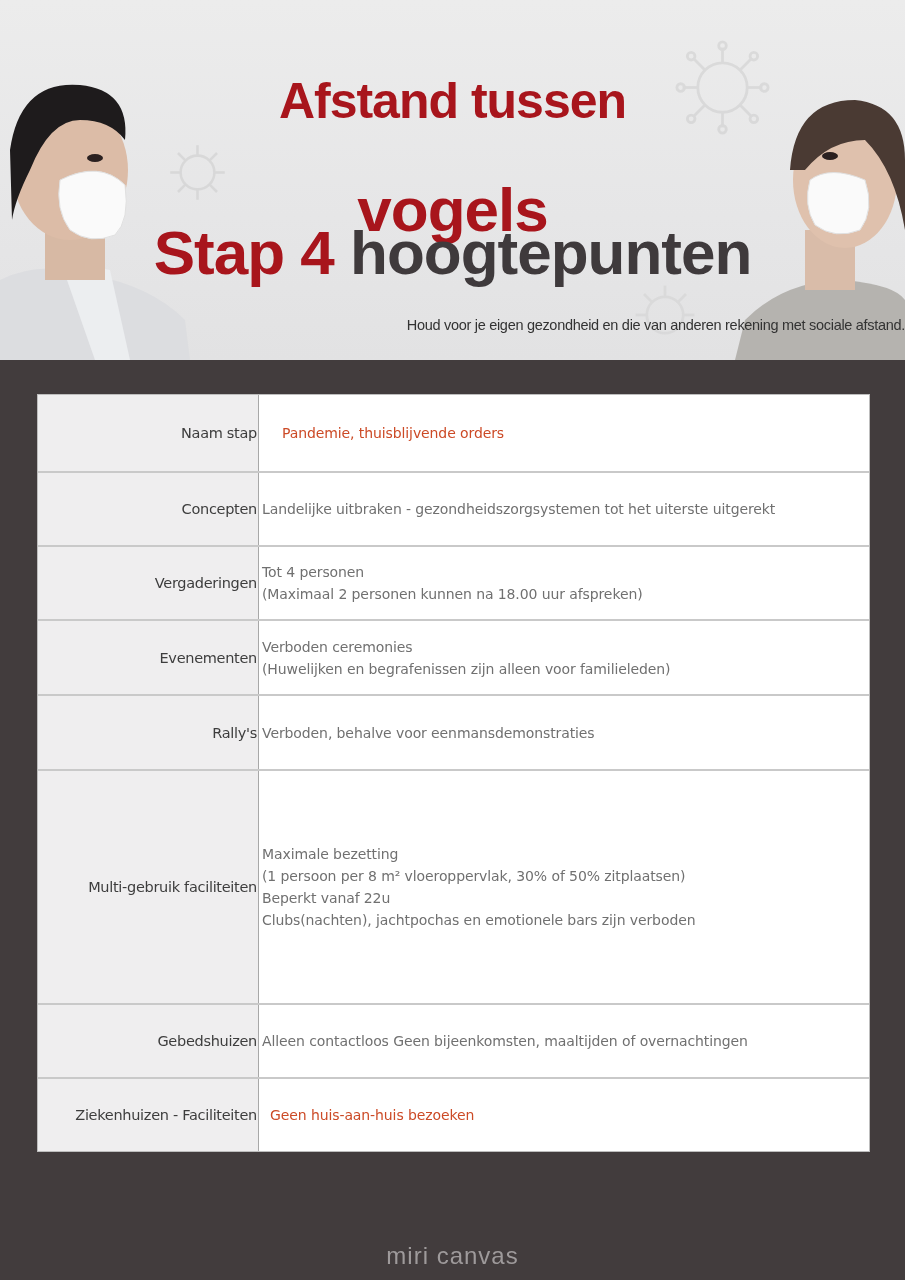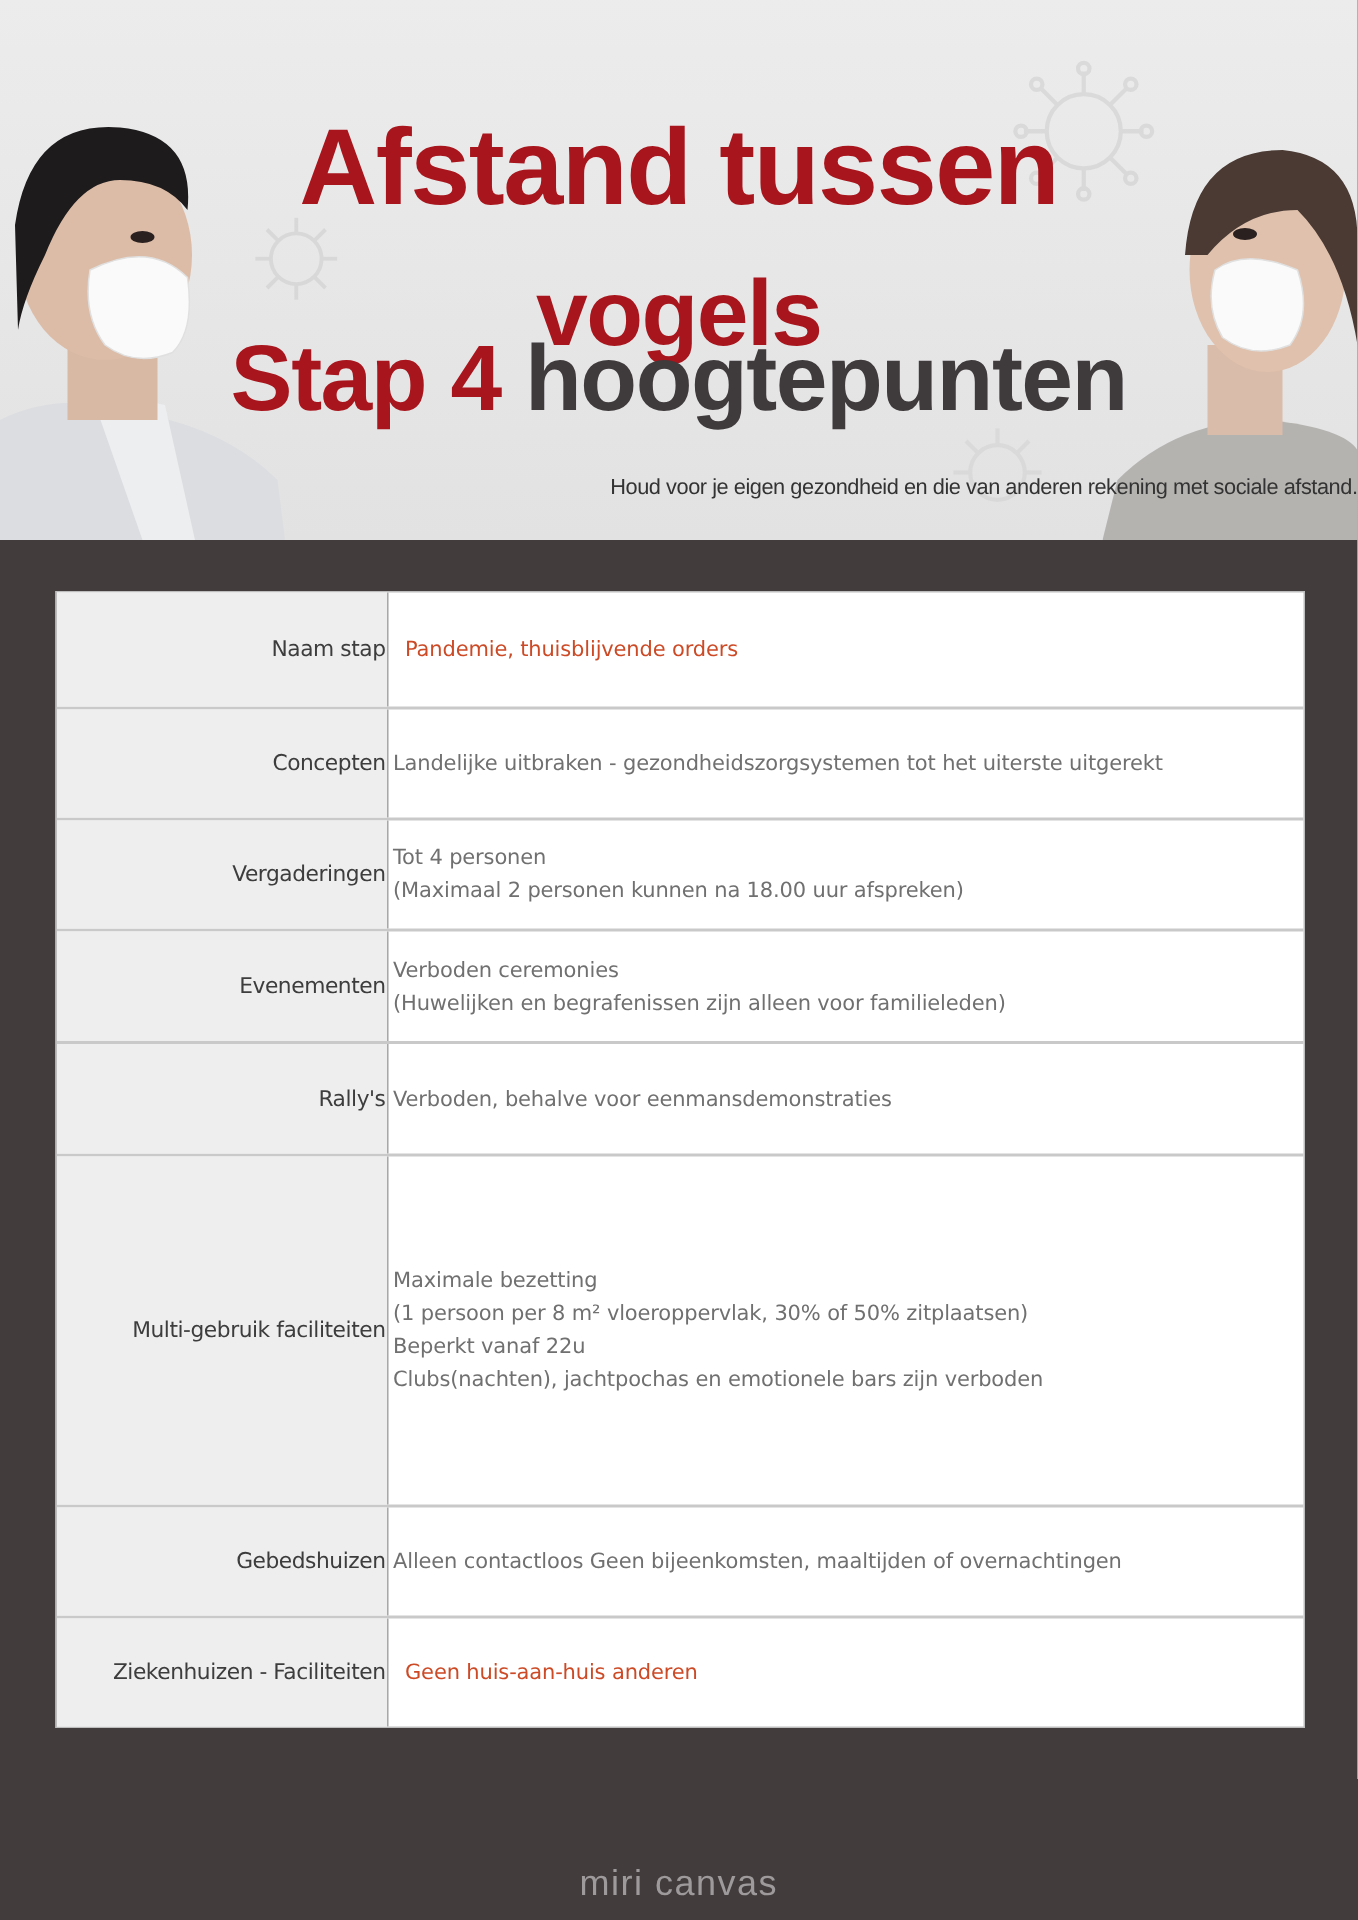--- a/index.html
+++ b/index.html
@@ -16,35 +16,35 @@
   }
   .virus { position: absolute; opacity: 0.35; }
   .person { position: absolute; }
   .title {
     position: absolute; left: 0; right: 0; text-align: center;
     font-family: "Liberation Sans", sans-serif; font-weight: bold;
     letter-spacing: -1px; line-height: 1;
   }
   .title-red { color: #a8151c; }
   .title-dark { color: #3f3a3c; }
-  .t1 { top: 76px; font-size: 72px; }
+  .t1 { top: 76px; font-size: 50px; }
   .t2 { top: 152px; font-size: 62px; margin-top: 27px; }
   .t3 { top: 222px; font-size: 62px; }
   .subtitle {
     position: absolute; left: 0; right: 0; top: 305px; text-align: right;
     font-family: "Liberation Sans", sans-serif; font-size: 14.5px; color: #333;
     letter-spacing: -0.3px;
     margin-top: 12px;
   }
   .table {
     position: absolute; left: 37px; top: 394px; width: 831px;
     background: #ffffff; border: 1px solid #bdbdbd;
   }
   .row { display: flex; border-top: 2px solid #c9c9c9; box-sizing: border-box; }
-  .row:first-child { border-top: none; }
+  .row:first-child { border-top: none; gap: 12px; }
   .label {
     width: 221px; flex: none; background: #efeeef; border-right: 1px solid #a8a8a8;
     display: flex; align-items: center; justify-content: flex-end;
     font-size: 14.5px; color: #3d3d3d; padding-right: 1px; box-sizing: border-box;
     white-space: nowrap; letter-spacing: -0.3px;
   }
   .value {
     flex: 1; display: flex; flex-direction: column; justify-content: center;
     font-size: 14px; color: #707070; padding-left: 3px; line-height: 22px;
     letter-spacing: -0.1px;
@@ -178,18 +178,18 @@
   </div>
   <div class="row" style="height:74px">
     <div class="label">Gebedshuizen</div>
     <div class="value">
       <span>Alleen contactloos Geen bijeenkomsten, maaltijden of overnachtingen</span>
     </div>
   </div>
   <div class="row" style="height:74px">
     <div class="label">Ziekenhuizen - Faciliteiten</div>
     <div class="value accent">
-      <span>Geen huis-aan-huis anderen</span>
+      <span>Geen huis-aan-huis bezoeken</span>
     </div>
   </div>
 </div>
 
 <div class="logo">miri canvas</div>
 
 </body></html>

